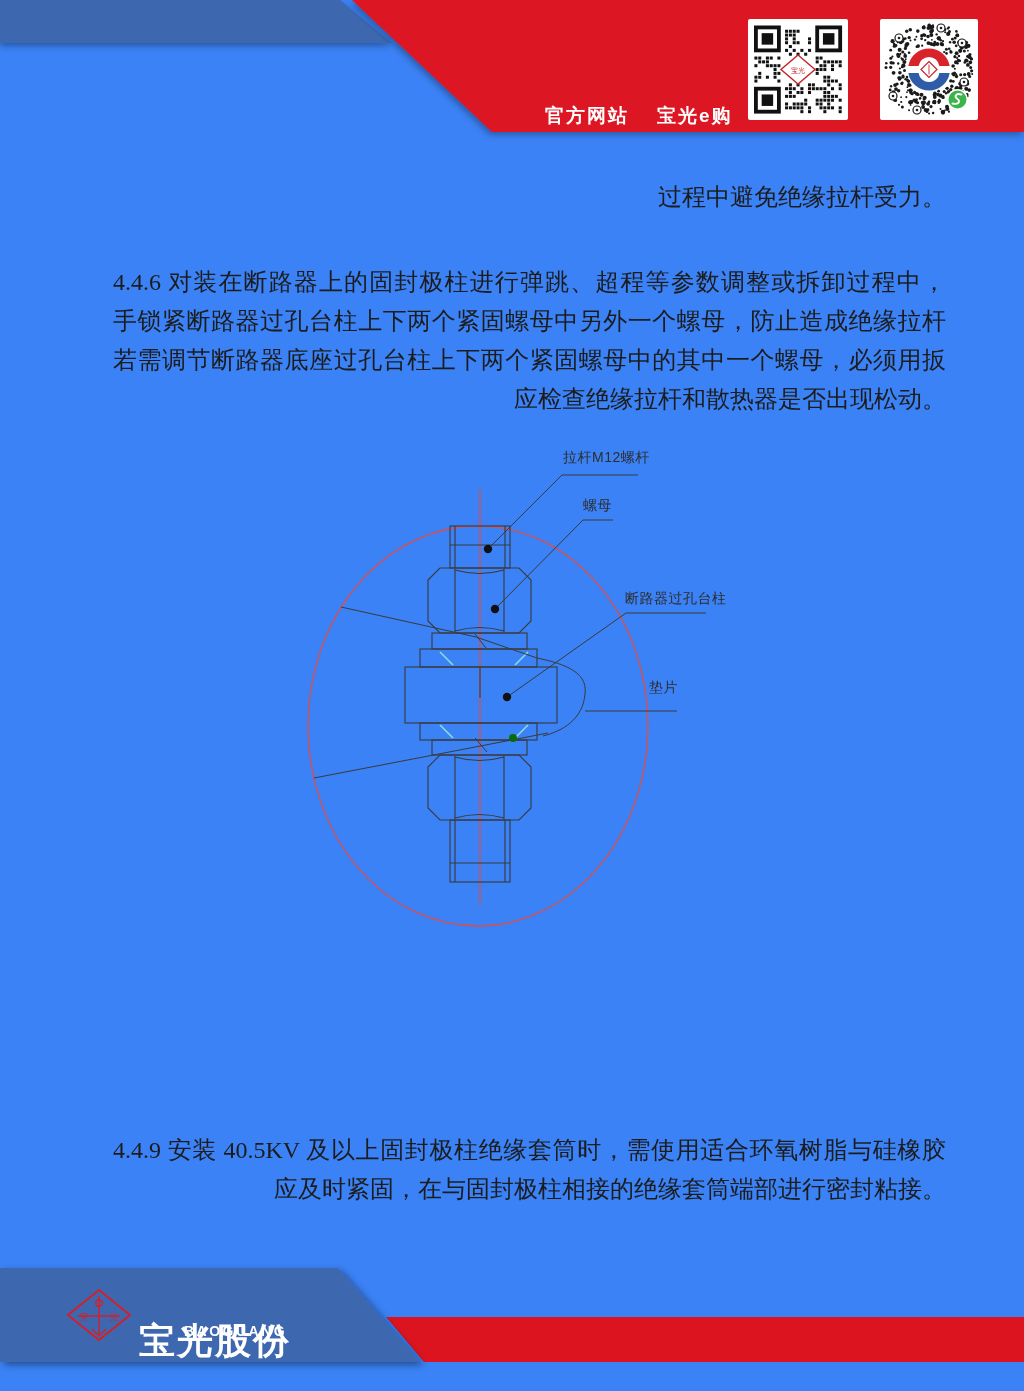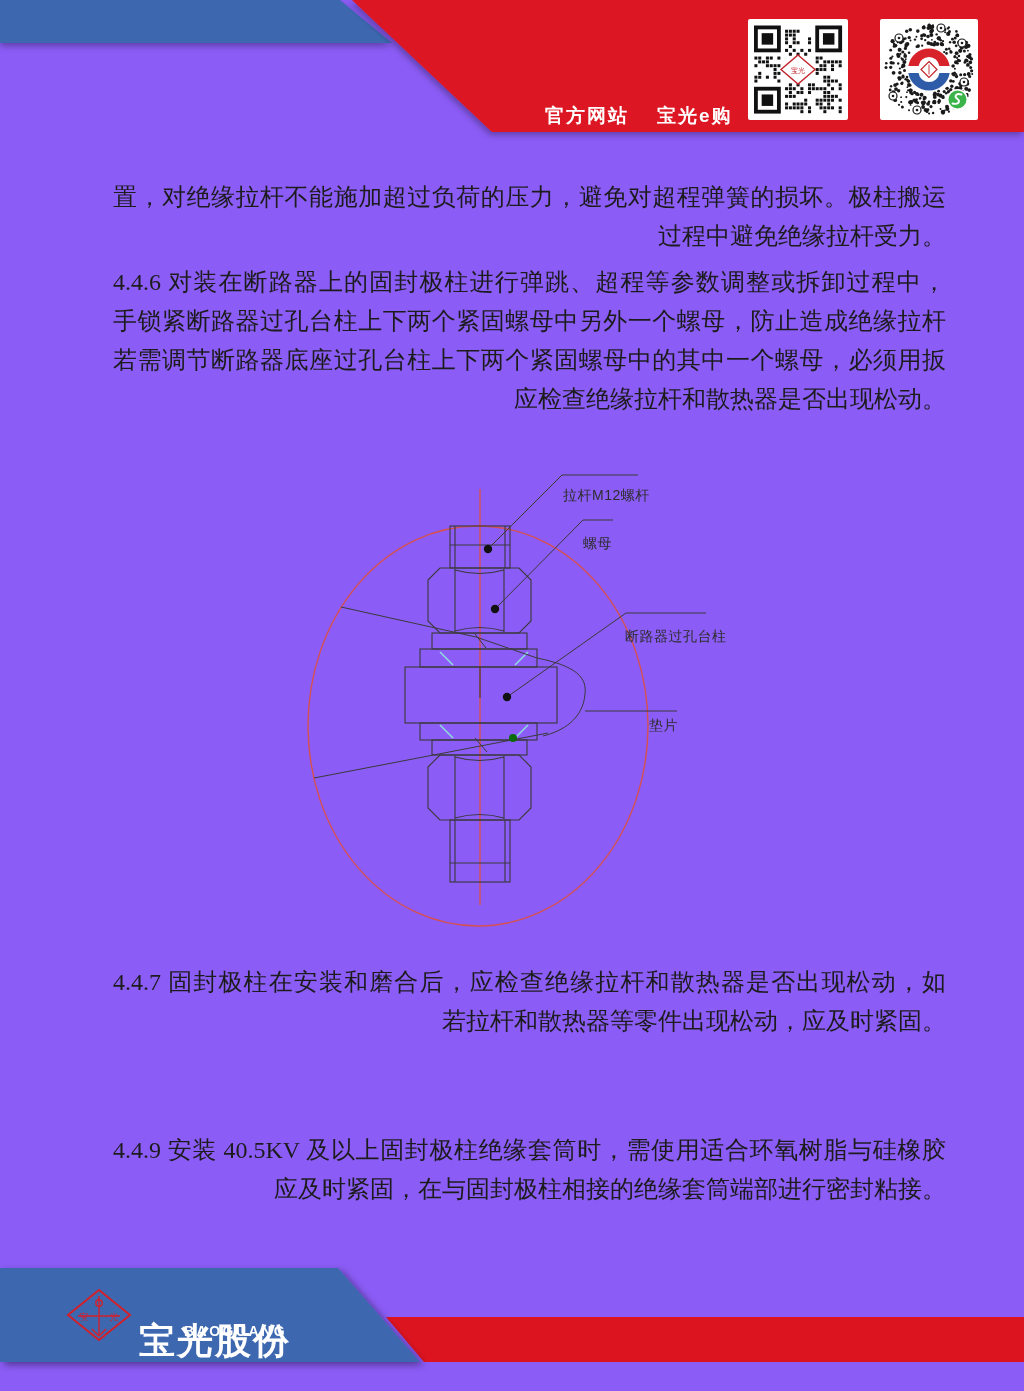--- a/index.html
+++ b/index.html
@@ -1,34 +1,34 @@
 <!DOCTYPE html>
 <html><head>
 <meta charset="utf-8">
 <style>
   html,body{margin:0;padding:0;background:#888;}
-  .page{position:relative;width:1024px;height:1391px;background:#8b5cf6;overflow:hidden;
+  .page{position:relative;width:1024px;height:1391px;background:#3b82f6;overflow:hidden;
         font-family:"Liberation Serif","DejaVu Serif",serif;}
   svg{position:absolute;left:0;top:0;}
   
   .hdr-nav{position:absolute;left:545px;top:103px;display:flex;gap:28px;
            font-family:"Liberation Sans","DejaVu Sans",sans-serif;
            font-size:19px;font-weight:bold;color:#ffffff;letter-spacing:2px;}
   .ftr-cn{position:absolute;left:139px;top:1292px;font-family:"Liberation Sans","DejaVu Sans",sans-serif;
           font-size:36px;font-weight:bold;color:#ffffff;letter-spacing:2px;margin-top:25px;}
   .ftr-en{position:absolute;left:140px;top:1323px;font-family:"Liberation Sans","DejaVu Sans",sans-serif;
           font-size:14px;font-weight:bold;color:#ffffff;letter-spacing:2.5px;padding-left:44px;}
   
   .para{position:absolute;left:113px;width:833px;color:#1c1c1c;font-size:24px;}
   .pline{line-height:39px;height:39px;text-align:justify;text-align-last:justify;}
   .plast{line-height:39px;height:39px;text-align:right;}
   
   .diag{position:absolute;left:280px;top:430px;width:480px;height:510px;}
   .dlabel{position:absolute;font-family:"Liberation Sans","DejaVu Sans",sans-serif;
-          font-size:14px;color:#2e2e2e;white-space:nowrap;letter-spacing:0.5px;margin-top:38px;}
+          font-size:14px;color:#2e2e2e;white-space:nowrap;letter-spacing:0.5px;}
 </style>
 </head>
 <body>
 
 <div class="page">
 
   <svg width="1024" height="145" viewBox="0 0 1024 145">
     <defs>
       <filter id="sh" x="-20%" y="-20%" width="150%" height="160%">
         <feDropShadow dx="0" dy="3" stdDeviation="3" flood-color="#000" flood-opacity="0.32"></feDropShadow>
@@ -498,35 +498,30 @@
         <path d="M952.5,103.5 C958,105 961,101.5 957.5,99 C954,96.5 955.5,92.8 961.5,94.5" stroke="#ffffff" stroke-width="1.9" fill="none" stroke-linecap="round"></path>
       </g>
     </g>
   </svg>
   <div class="hdr-nav">
     <span>官方网站</span>
     <span>宝光e购</span>
   </div>
 
   <div class="para" style="top:178px">
-    <div class="pline">置，对绝缘拉杆不能施加超过负荷的压力，避免对超程弹簧的损坏。极柱搬运</div>
     <div class="plast">过程中避免绝缘拉杆受力。</div>
   </div>
 
   <div class="para" style="top:263px">
     <div class="pline">4.4.6 对装在断路器上的固封极柱进行弹跳、超程等参数调整或拆卸过程中，</div>
     <div class="pline">手锁紧断路器过孔台柱上下两个紧固螺母中另外一个螺母，防止造成绝缘拉杆</div>
     <div class="pline">若需调节断路器底座过孔台柱上下两个紧固螺母中的其中一个螺母，必须用扳</div>
     <div class="plast">应检查绝缘拉杆和散热器是否出现松动。</div>
   </div>
 
-  <div class="para" style="top:963px">
-    <div class="pline">4.4.7 固封极柱在安装和磨合后，应检查绝缘拉杆和散热器是否出现松动，如</div>
-    <div class="plast">若拉杆和散热器等零件出现松动，应及时紧固。</div>
-  </div>
 
 
   <div class="para" style="top:1131px">
     <div class="pline">4.4.9 安装 40.5KV 及以上固封极柱绝缘套筒时，需使用适合环氧树脂与硅橡胶</div>
     <div class="plast">应及时紧固，在与固封极柱相接的绝缘套筒端部进行密封粘接。</div>
   </div>
 
   <div class="diag">
     <svg width="480" height="510" viewBox="0 0 480 510">
 

